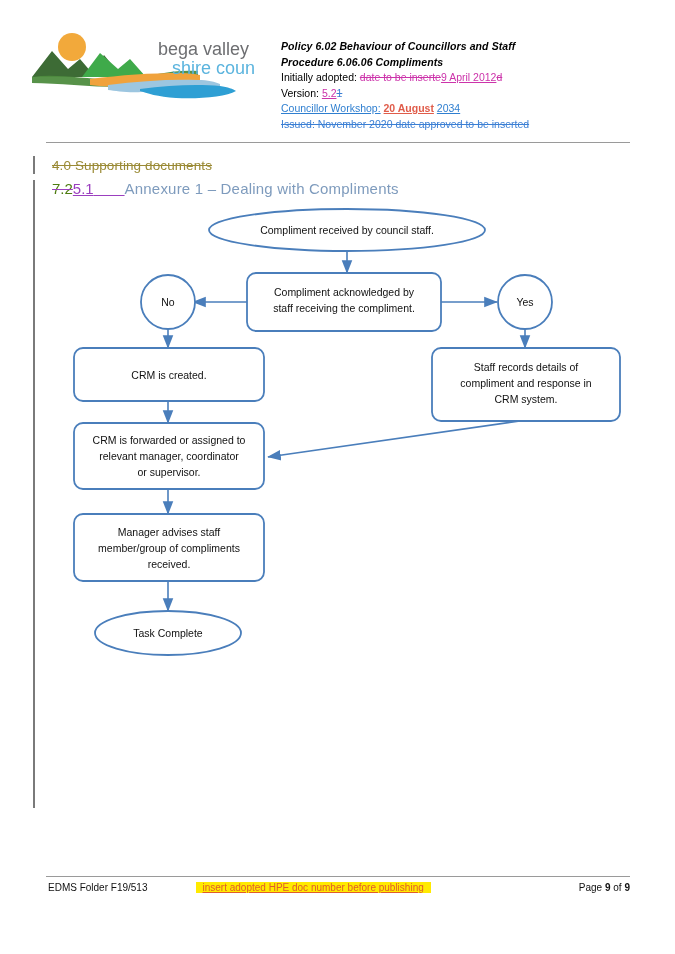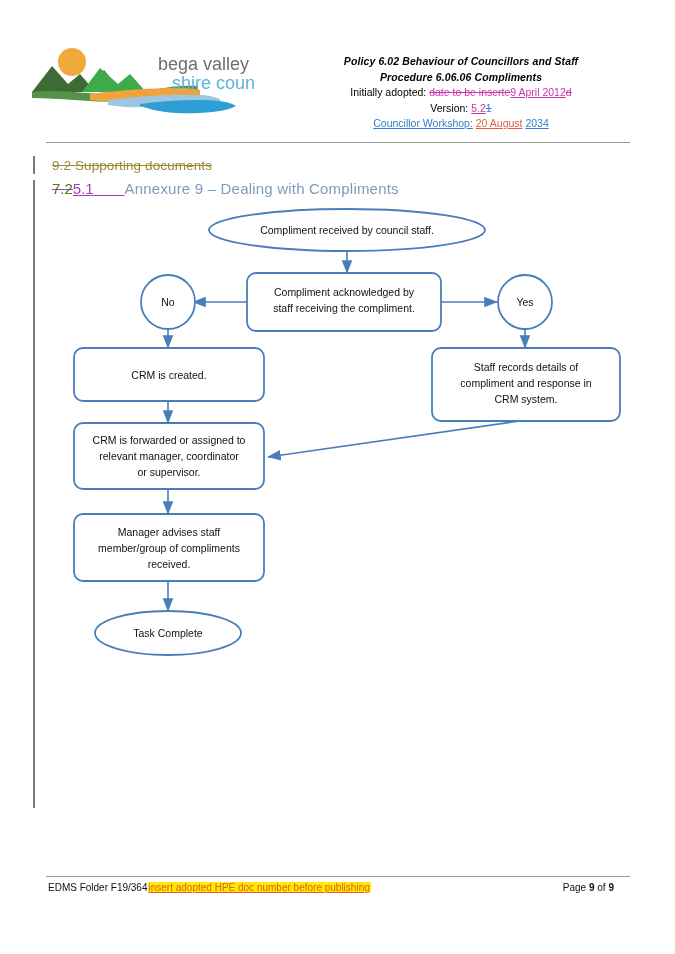--- a/index.html
+++ b/index.html
@@ -18,40 +18,40 @@
 
   .page {
     position: absolute;
     inset: 0;
     background: #ffffff;
   }
 
   
   .header {
     position: absolute;
-    left: 0; top: 16px;
+    left: 0; top: 1px;
     width: 675px;
     height: 140px;
   }
 
   .logo {
     position: absolute;
     left: 30px;
     top: 28px;
     width: 225px;
     height: 72px;
   }
   .logo svg { display: block; }
 
   .header-text {
     position: absolute;
     right: 34px;
     top: 38px;
     width: 360px;
-    text-align: center;
+    text-align: left;
     font-size: 10.5px;
     line-height: 15.5px;
     color: #000;
   }
   .header-text .ln { white-space: nowrap; }
   .hdr-italic { font-style: italic; font-weight: 600; letter-spacing: .1px; }
   .lbl { color: #000; }
 
   .strike-magenta {
     color: #cc33aa;
@@ -70,20 +70,21 @@
   }
   .ins-blue {
     color: #2f7fd0;
     text-decoration: underline;
     text-decoration-color: #2f7fd0;
   }
   .ins-red {
     color: #e05c4a;
     text-decoration: underline;
     text-decoration-color: #e05c4a;
+    font-weight: bold;
   }
 
   .rule-top {
     position: absolute;
     left: 46px;
     top: 142px;
     width: 584px;
     height: 0;
     border-top: 1.4px solid #9a9a9a;
   }
@@ -176,25 +177,26 @@
   .footer-left {
     position: absolute;
     left: 0; top: 0;
     white-space: nowrap;
   }
   .footer-hl {
     background: #ffea00;
     color: #e05c2a;
     text-decoration: underline;
     text-decoration-color: #e05c2a;
-    padding: 0 1px;
+    padding: 0 7px;
+    margin-left: 48px;
   }
   .footer-right {
     position: absolute;
-    right: 16px; top: 0;
+    right: 0; top: 0;
     white-space: nowrap;
   }
   .footer-right b { font-weight: 700; }
 </style>
 </head>
 <body>
 
 <div class="page">
 
   <div class="header">
@@ -222,32 +224,35 @@
       </div>
       <div class="ln">
         <span class="lbl">Version:</span>
         <span class="ins-magenta">5.2</span><span class="strike-blue">1</span>
       </div>
       <div class="ln">
         <span class="ins-blue">Councillor Workshop:</span>
         <span class="ins-red">20 August</span>
         <span class="ins-blue">2034</span>
       </div>
+      <div class="ln">
+        <span class="strike-blue">Issued:  November 2020 date approved to be inserted</span>
+      </div>
     </div>
   </div>
 
   <div class="rule-top"></div>
 
   <div class="changebar b1"></div>
   <div class="changebar b2"></div>
 
   <div class="heading-block">
-    <div class="h-old">9.2  Supporting documents</div>
+    <div class="h-old">4.0  Supporting documents</div>
     <div class="h-new">
-      <span class="h-num-old">7.2</span><span class="h-num-new">5.1</span><span class="h-tab">&nbsp;&nbsp;&nbsp;&nbsp;&nbsp;</span><span class="h-title">Annexure 9 – Dealing with Compliments</span>
+      <span class="h-num-old">7.2</span><span class="h-num-new">5.1</span><span class="h-tab">&nbsp;&nbsp;&nbsp;&nbsp;&nbsp;</span><span class="h-title">Annexure 1 – Dealing with Compliments</span>
     </div>
   </div>
 
   <div class="flow">
     <svg width="675" height="470" viewBox="0 0 675 470" xmlns="http://www.w3.org/2000/svg">
       <defs>
         <marker id="arw" markerWidth="9" markerHeight="9" refX="8" refY="4.5" orient="auto" markerUnits="strokeWidth">
           <path d="M0,1.2 L8.5,4.5 L0,7.8 z" fill="#4a7ebb"></path>
         </marker>
       </defs>
@@ -323,21 +328,21 @@
       <g>
         <ellipse cx="168" cy="428" rx="73" ry="22" fill="#ffffff" stroke="#4a7ebb" stroke-width="1.8"></ellipse>
         <text class="node-text" x="168" y="432" text-anchor="middle">Task Complete</text>
       </g>
     </svg>
   </div>
 
   <div class="rule-bottom"></div>
   <div class="footer">
     <div class="footer-left">
-      <span>EDMS Folder F19/364</span><span class="footer-hl">insert adopted HPE doc number before publishing</span>
+      <span>EDMS Folder F19/513</span><span class="footer-hl">insert adopted HPE doc number before publishing</span>
     </div>
     <div class="footer-right">
       <span>Page</span>
       <b>9</b>
       <span>of</span>
       <b>9</b>
     </div>
   </div>
 
 </div>

